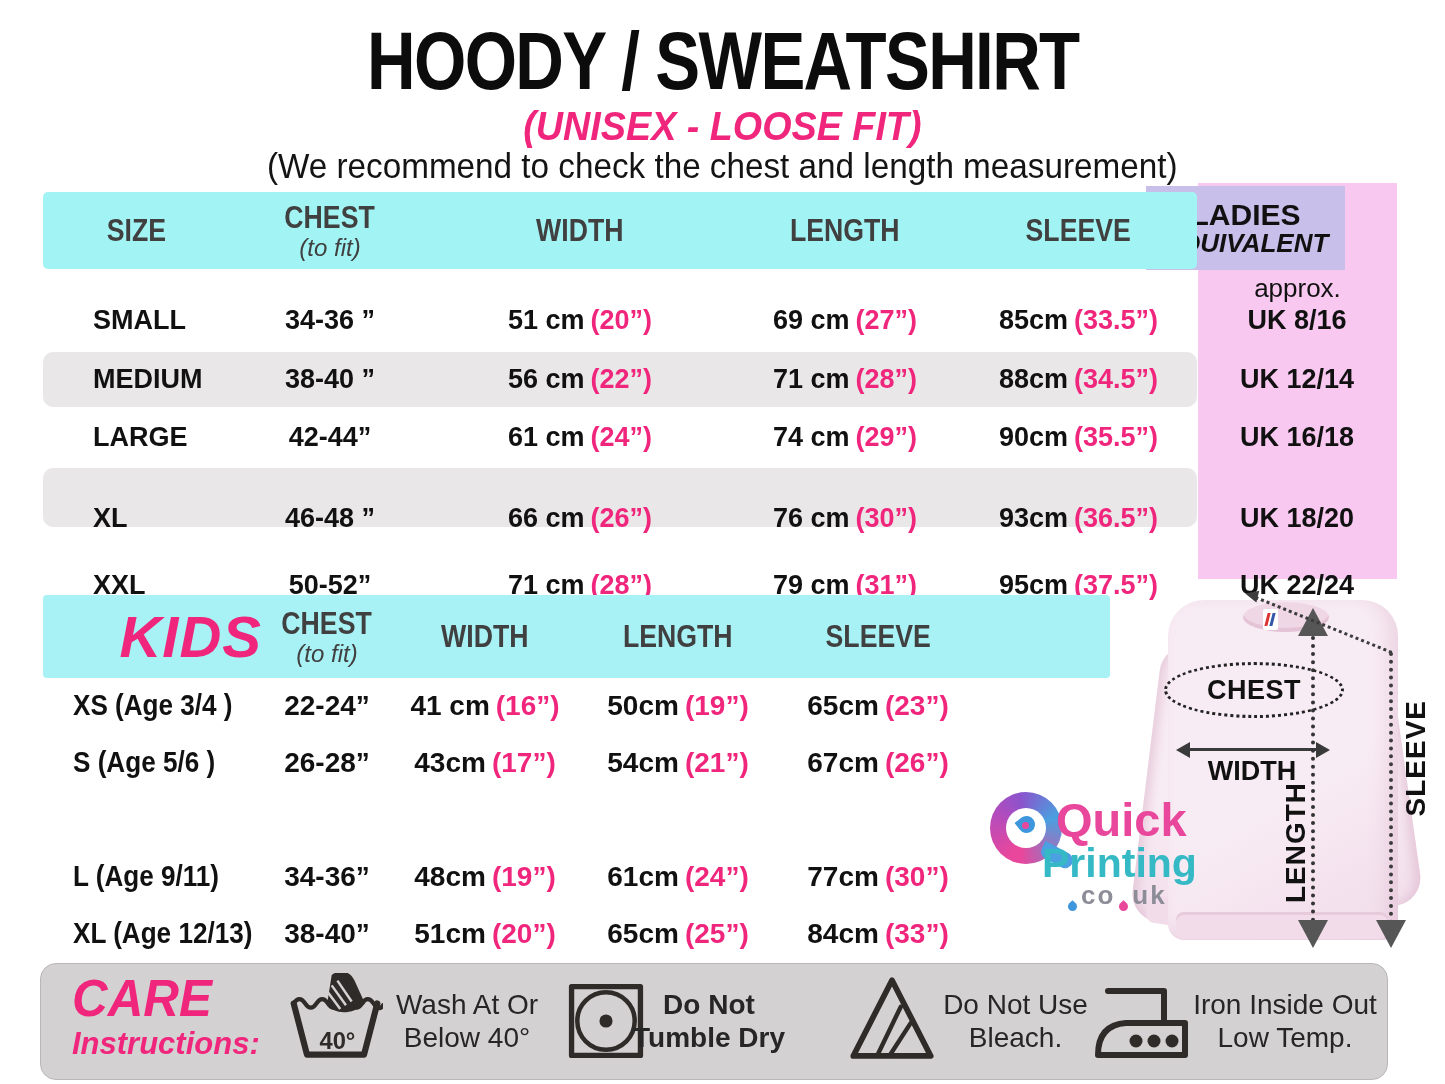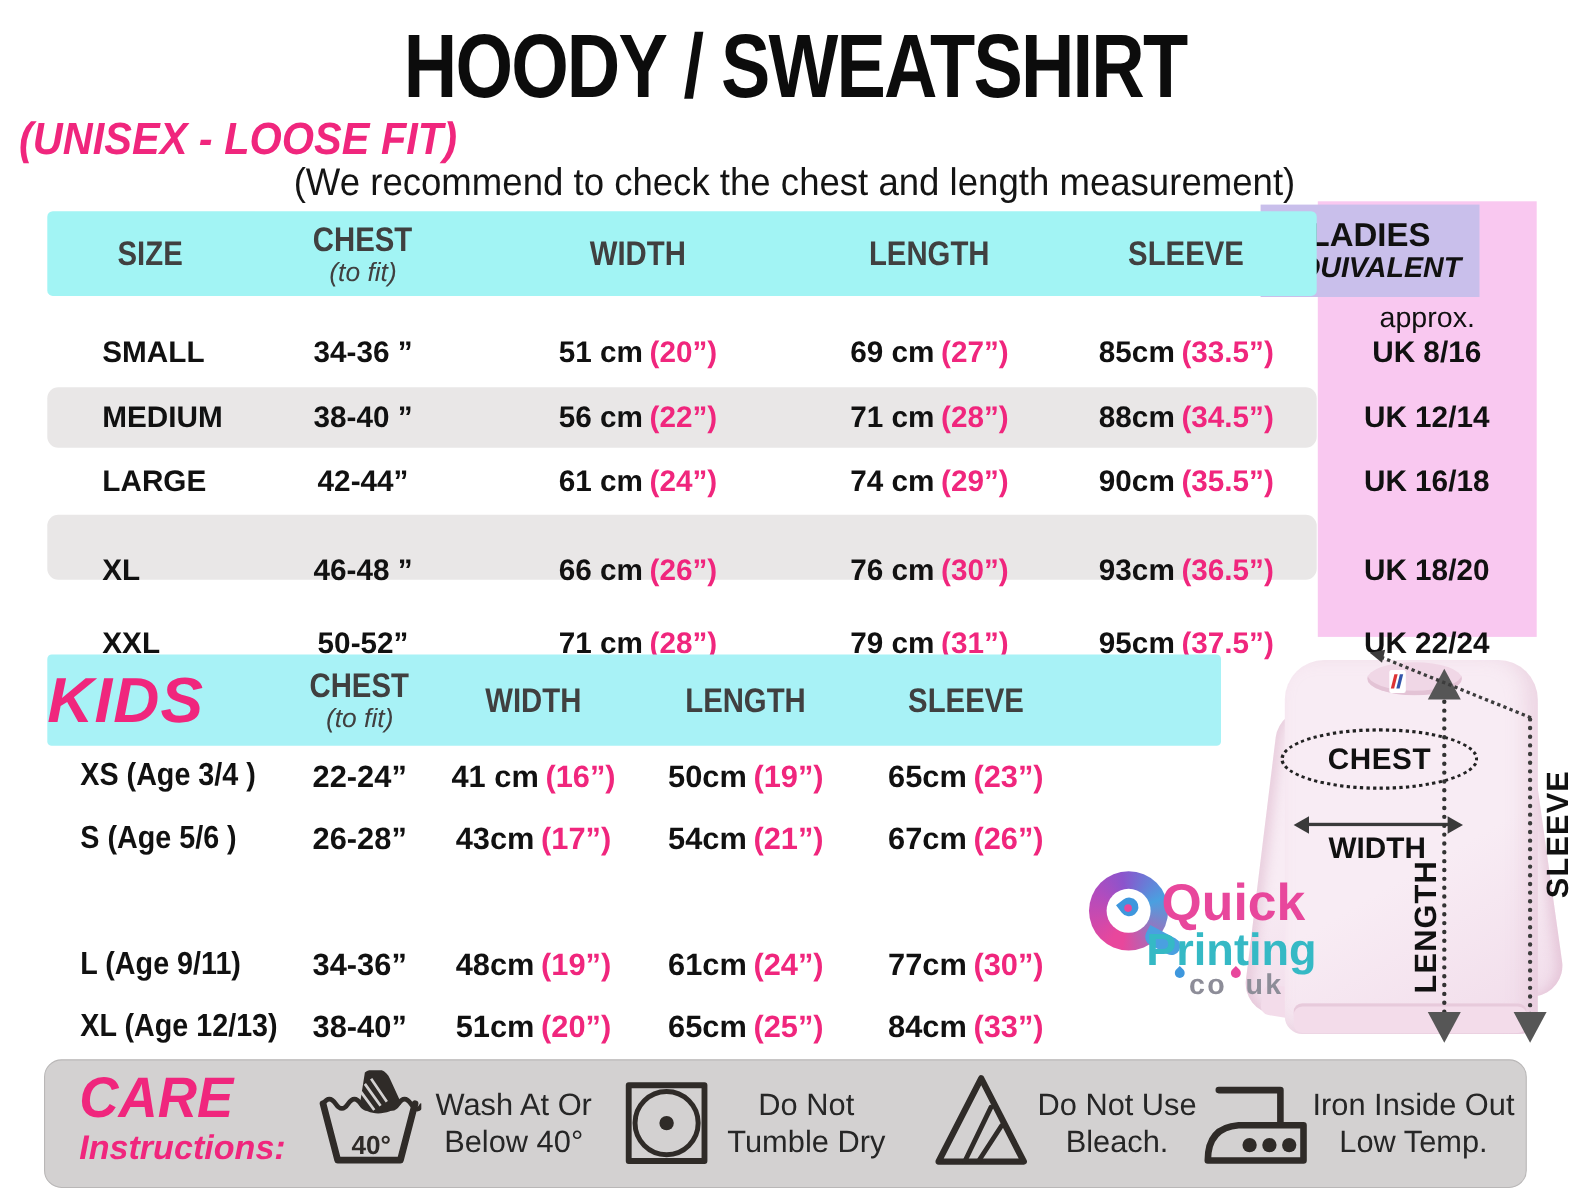--- a/index.html
+++ b/index.html
@@ -6,21 +6,21 @@
   .canvas{position:relative;width:1445px;height:1084px;background:#fff;overflow:hidden;
           font-family:"Liberation Sans", sans-serif;color:#111;}
   .abs{position:absolute;}
   .cond{display:inline-block;transform:scaleX(.86);transform-origin:center;}
   .condL{display:inline-block;transform:scaleX(.9);transform-origin:left center;}
 
   
   .title-wrap{left:0;top:14px;width:100%;text-align:center;}
   .title{font-size:82px;font-weight:800;letter-spacing:-2px;display:inline-block;
          transform:scaleX(.82);color:#0c0c0c;white-space:nowrap;}
-  .subtitle-wrap{left:0;top:103px;width:100%;}
+  .subtitle-wrap{left:0;top:103px;width:100%;text-align:center;}
   .subtitle{font-size:41px;font-weight:800;font-style:italic;color:#f0267d;display:inline-block;transform:scaleX(.92);}
   .note-wrap{left:0;top:146px;width:100%;text-align:center;}
   .note{font-size:35px;font-weight:500;display:inline-block;transform:scaleX(.95);color:#141414;}
 
   
   .band-main{left:43px;top:192px;width:1154px;height:77px;background:#a2f4f4;border-radius:5px;
              display:flex;align-items:center;}
   .hcell{font-weight:800;font-size:31px;text-align:center;color:#404040;line-height:1;}
   .h-size{width:187px;}
   .h-chest{width:200px;}
@@ -40,21 +40,21 @@
   .c-chest{width:200px;text-align:center;font-weight:700;font-size:27px;}
   .c-width{width:300px;text-align:center;font-weight:700;font-size:27px;}
   .c-length{width:230px;text-align:center;font-weight:700;font-size:27px;}
   .c-sleeve{width:237px;text-align:center;font-weight:700;font-size:27px;}
   .c-ladies{width:200px;text-align:center;font-weight:700;font-size:27px;}
   .inch{color:#f0267d;margin-left:6px;}
 
   
   .band-kids{left:43px;top:595px;width:1067px;height:83px;background:#a8f2f6;border-radius:4px;
              display:flex;align-items:center;}
-  .k-label{width:219px;text-align:left;font-size:58px;font-weight:800;font-style:italic;color:#f0267d;
+  .k-label{width:219px;text-align:right;font-size:58px;font-weight:800;font-style:italic;color:#f0267d;
            letter-spacing:1px;line-height:1;}
   .kh-chest{width:130px;}
   .kh-width{width:186px;}
   .kh-length{width:200px;}
   .kh-sleeve{width:200px;}
   .krow{left:43px;width:1067px;display:flex;align-items:center;}
   .k-size{width:219px;padding-left:30px;box-sizing:border-box;font-weight:600;font-size:29px;white-space:nowrap;}
   .k-chest{width:130px;text-align:center;font-weight:600;font-size:28px;}
   .k-width{width:186px;text-align:center;font-weight:600;font-size:28px;}
   .k-length{width:200px;text-align:center;font-weight:600;font-size:28px;}
@@ -101,21 +101,21 @@
 
   
   .logo-ring{left:990px;top:792px;width:72px;height:72px;border-radius:50%;
              background:conic-gradient(from 210deg,#e8479c,#b14cbe 90deg,#8b54cc 140deg,#4aa0e0 220deg,#e8479c 340deg);}
   .logo-ring-hole{left:1006px;top:808px;width:40px;height:40px;border-radius:50%;background:#fff;}
   .logo-tail{left:1040px;top:848px;width:34px;height:16px;border-radius:0 16px 16px 16px;background:#4aa0e0;transform:rotate(28deg);}
   .logo-drop{left:1018px;top:816px;width:17px;height:17px;background:#3e97dd;border-radius:50% 0 50% 50%;transform:rotate(-128deg);}
   .logo-drop-in{left:1022px;top:822px;width:7px;height:7px;background:#e8479c;border-radius:50%;}
   .logo-q{left:1056px;top:792px;font-size:47px;font-weight:800;color:#e8479c;letter-spacing:0;}
   .logo-p{left:1042px;top:840px;font-size:41px;font-weight:800;color:#35b9c5;}
-  .logo-couk{left:1068px;top:880px;font-size:26px;font-weight:800;color:#8d8d98;letter-spacing:2px;display:flex;align-items:flex-start;gap:4px;}
+  .logo-couk{left:1068px;top:880px;font-size:26px;font-weight:800;color:#8d8d98;letter-spacing:2px;display:flex;align-items:flex-end;gap:4px;}
   .drop{width:9px;height:9px;border-radius:0 50% 50% 50%;transform:rotate(45deg);display:inline-block;}
   .drop.blue{background:#3e97dd;}
   .drop.pink{background:#e8479c;}
 
   
   .care-bar{left:40px;top:963px;width:1348px;height:117px;background:#d3d1d1;border-radius:16px;border:1px solid #b9b7b7;box-sizing:border-box;}
   .care-title{left:72px;top:968px;font-size:52px;font-weight:800;font-style:italic;color:#f0267d;transform:scaleX(.95);transform-origin:left center;}
   .care-sub{left:72px;top:1026px;font-size:31px;font-weight:800;font-style:italic;color:#f0267d;}
   .care-icon{stroke:#2f2b28;fill:none;stroke-width:6.5;stroke-linecap:round;stroke-linejoin:round;}
   .care-text{font-size:28px;font-weight:500;color:#262626;text-align:center;line-height:1.18;}
@@ -300,21 +300,21 @@
   <div class="abs care-text" style="left:382px;top:988px;width:170px;">
     <div>Wash At Or</div>
       <div>Below 40°</div>
   </div>
 
   <svg class="abs" style="left:565px;top:978px;" width="82" height="86" viewBox="0 0 100 100">
     <rect class="care-icon" x="8" y="8" width="84" height="84"></rect>
     <circle class="care-icon" style="stroke-width:5.5" cx="50" cy="50" r="35"></circle>
     <circle cx="50" cy="50" r="8" fill="#2f2b28"></circle>
   </svg>
-  <div class="abs care-text" style="left:648px;top:988px;width:170px;">
+  <div class="abs care-text" style="left:624px;top:988px;width:170px;font-weight:bold;">
     <div>Do  Not</div>
       <div>Tumble Dry</div>
   </div>
 
   <svg class="abs" style="left:848px;top:973px;" width="88" height="92" viewBox="0 0 100 100">
     <path class="care-icon" d="M50 6 L94 92 H6 Z"></path>
     <path class="care-icon" style="stroke-width:5" d="M33 92 L60 36 M47 92 L71 55"></path>
   </svg>
   <div class="abs care-text" style="left:928px;top:988px;width:175px;">
     <div>Do Not Use</div>

